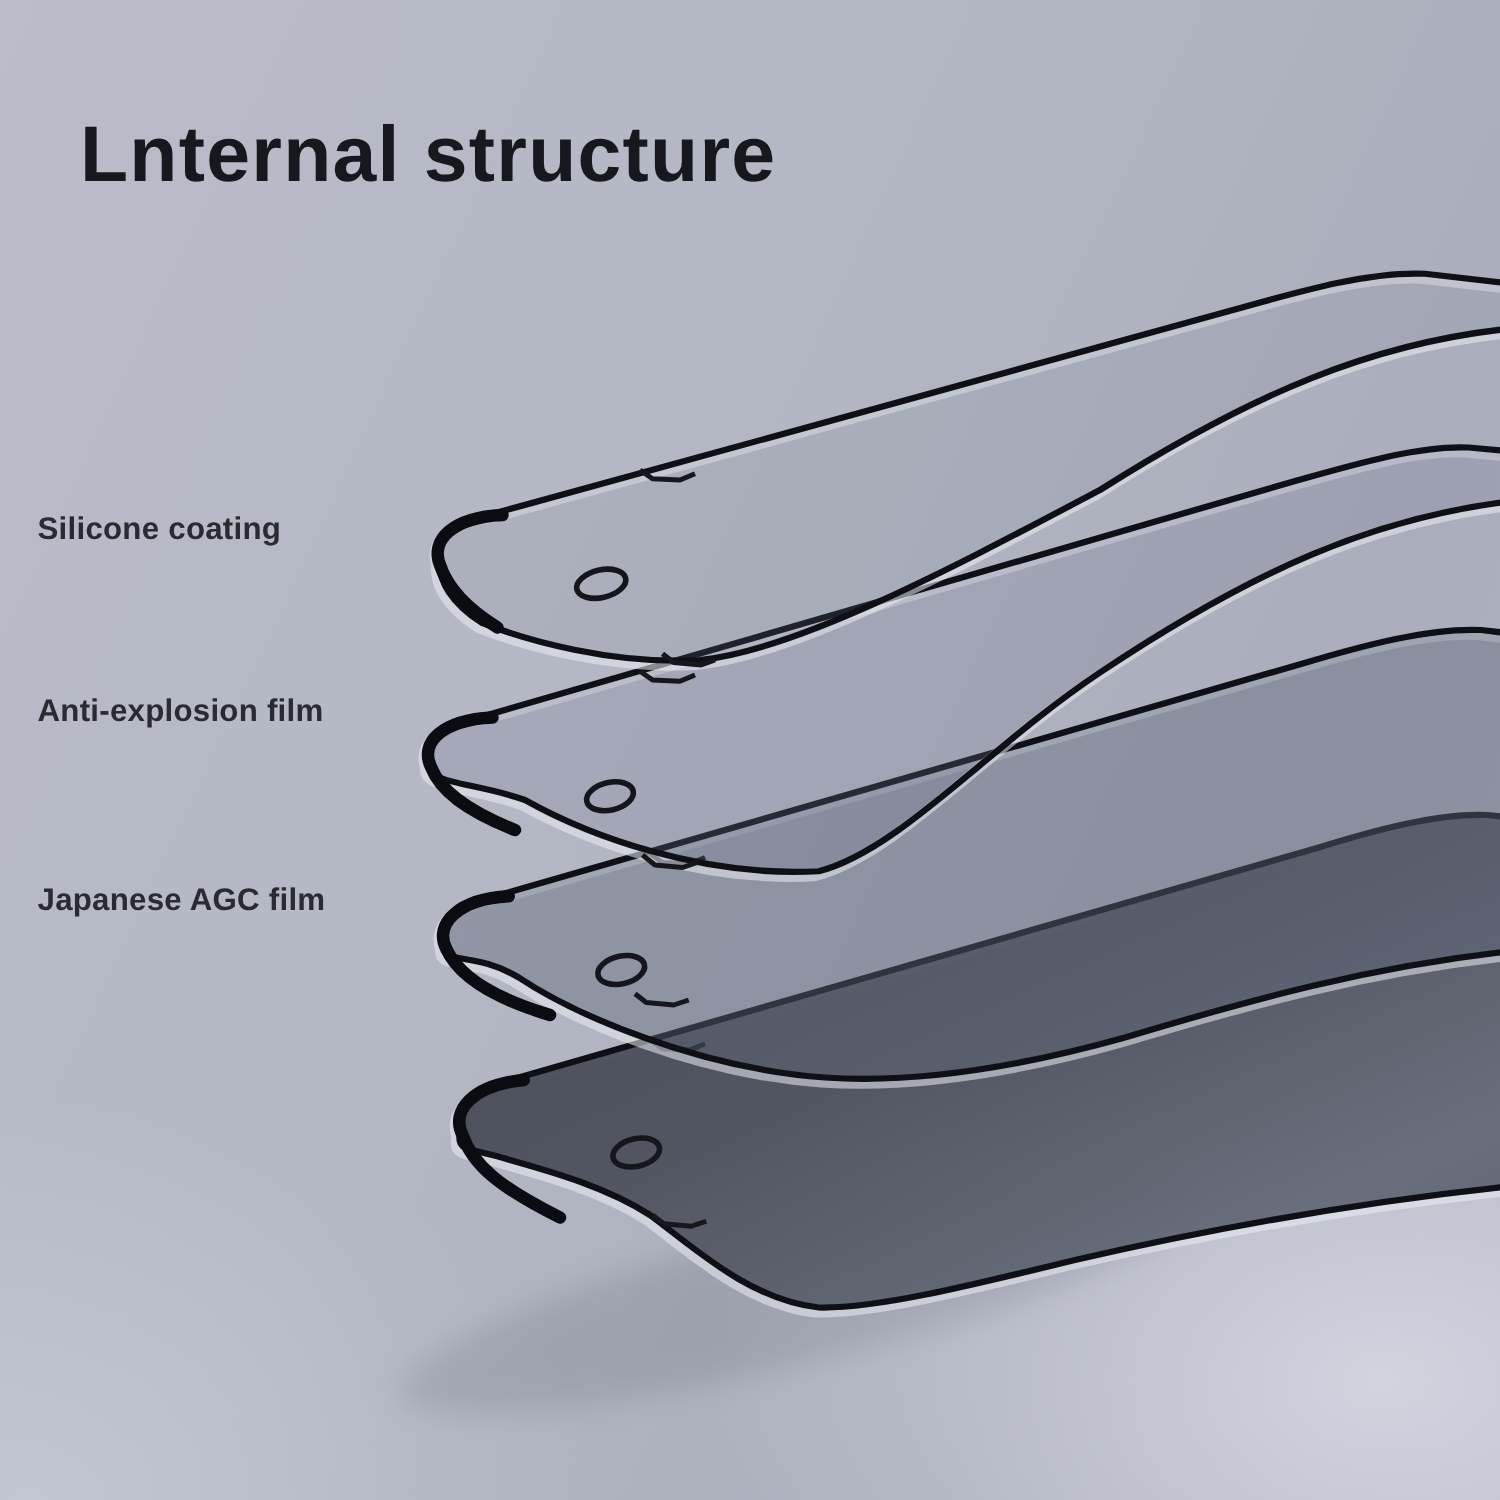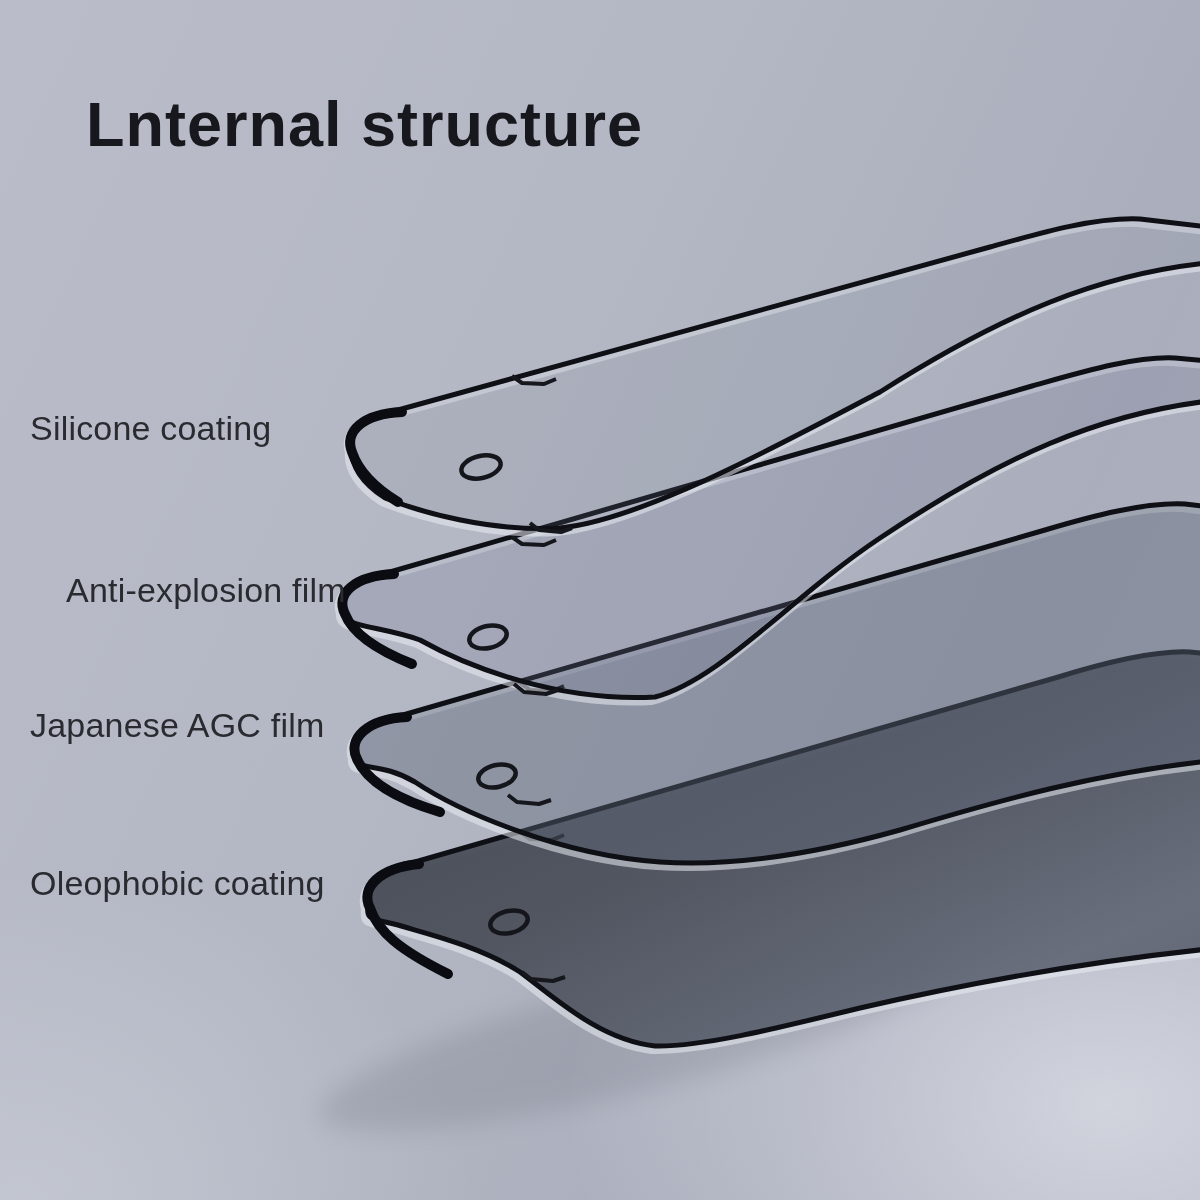--- a/index.html
+++ b/index.html
@@ -9,31 +9,31 @@
     overflow:hidden;
   }
   .stage{
     position:relative;width:1200px;height:1200px;
     background:
       radial-gradient(900px 600px at 92% 92%, rgba(238,240,246,0.55), rgba(238,240,246,0) 60%),
       radial-gradient(700px 500px at 2% 100%, rgba(226,229,237,0.30), rgba(226,229,237,0) 65%),
       linear-gradient(115deg,#babdc9 0%,#b4b8c4 40%,#aaaebc 75%,#b0b4c1 100%);
   }
   .page-title{
-    position:absolute;left:86px;top:88px;
+    position:absolute;left:64px;top:88px;
     font-size:63px;font-weight:600;letter-spacing:1px;
     color:#17181d;
   }
   .layer-label{
     position:absolute;left:30px;
-    font-size:34px;font-weight:400;letter-spacing:0.2px;
+    font-size:25px;font-weight:700;letter-spacing:0.2px;
     color:#2a2a31;white-space:nowrap;
   }
   #label-0{top:409px;}
-  #label-1{top:571px;margin-left:36px;}
+  #label-1{top:555px;}
   #label-2{top:706px;}
   #label-3{top:864px;}
   svg{position:absolute;left:0;top:0;}
   .glass-main{stroke:#0e1016;stroke-width:5;stroke-linejoin:round;}
   .glass-hilite{fill:none;stroke:#eaecf3;stroke-opacity:0.55;stroke-width:8;stroke-linejoin:round;}
   .corner-accent{fill:none;stroke:#0a0c11;stroke-width:10;stroke-linecap:round;}
   .punch-hole{fill:none;stroke:#14161c;stroke-width:4.5;}
   .notch{fill:none;stroke:#15171d;stroke-width:4;stroke-linejoin:round;}
 </style>
 </head>
@@ -91,15 +91,14 @@
       <path class="corner-accent" d="M 402 412 C 362 414 344 432 352 452 C 358 470 372 486 398 502"></path>
       <ellipse class="punch-hole" cx="481" cy="467" rx="20" ry="11" transform="rotate(-13 481 467)"></ellipse>
       <path class="notch" d="M 512 376 l 10 7 22 1 12 -5"></path>
       <path class="notch" d="M 530 523 l 9 7 22 2 11 -4"></path>
     </g>
   </svg>
 
   <div class="layer-label" id="label-0">Silicone coating</div>
   <div class="layer-label" id="label-1">Anti-explosion film</div>
   <div class="layer-label" id="label-2">Japanese AGC film</div>
-  <div class="layer-label" id="label-3">Oleophobic coating</div>
 
 </div>
 
 </body></html>

